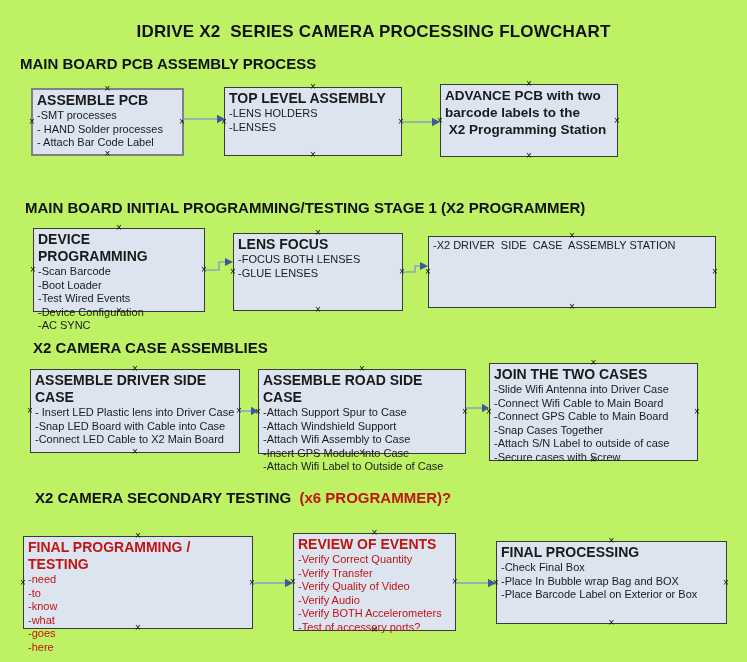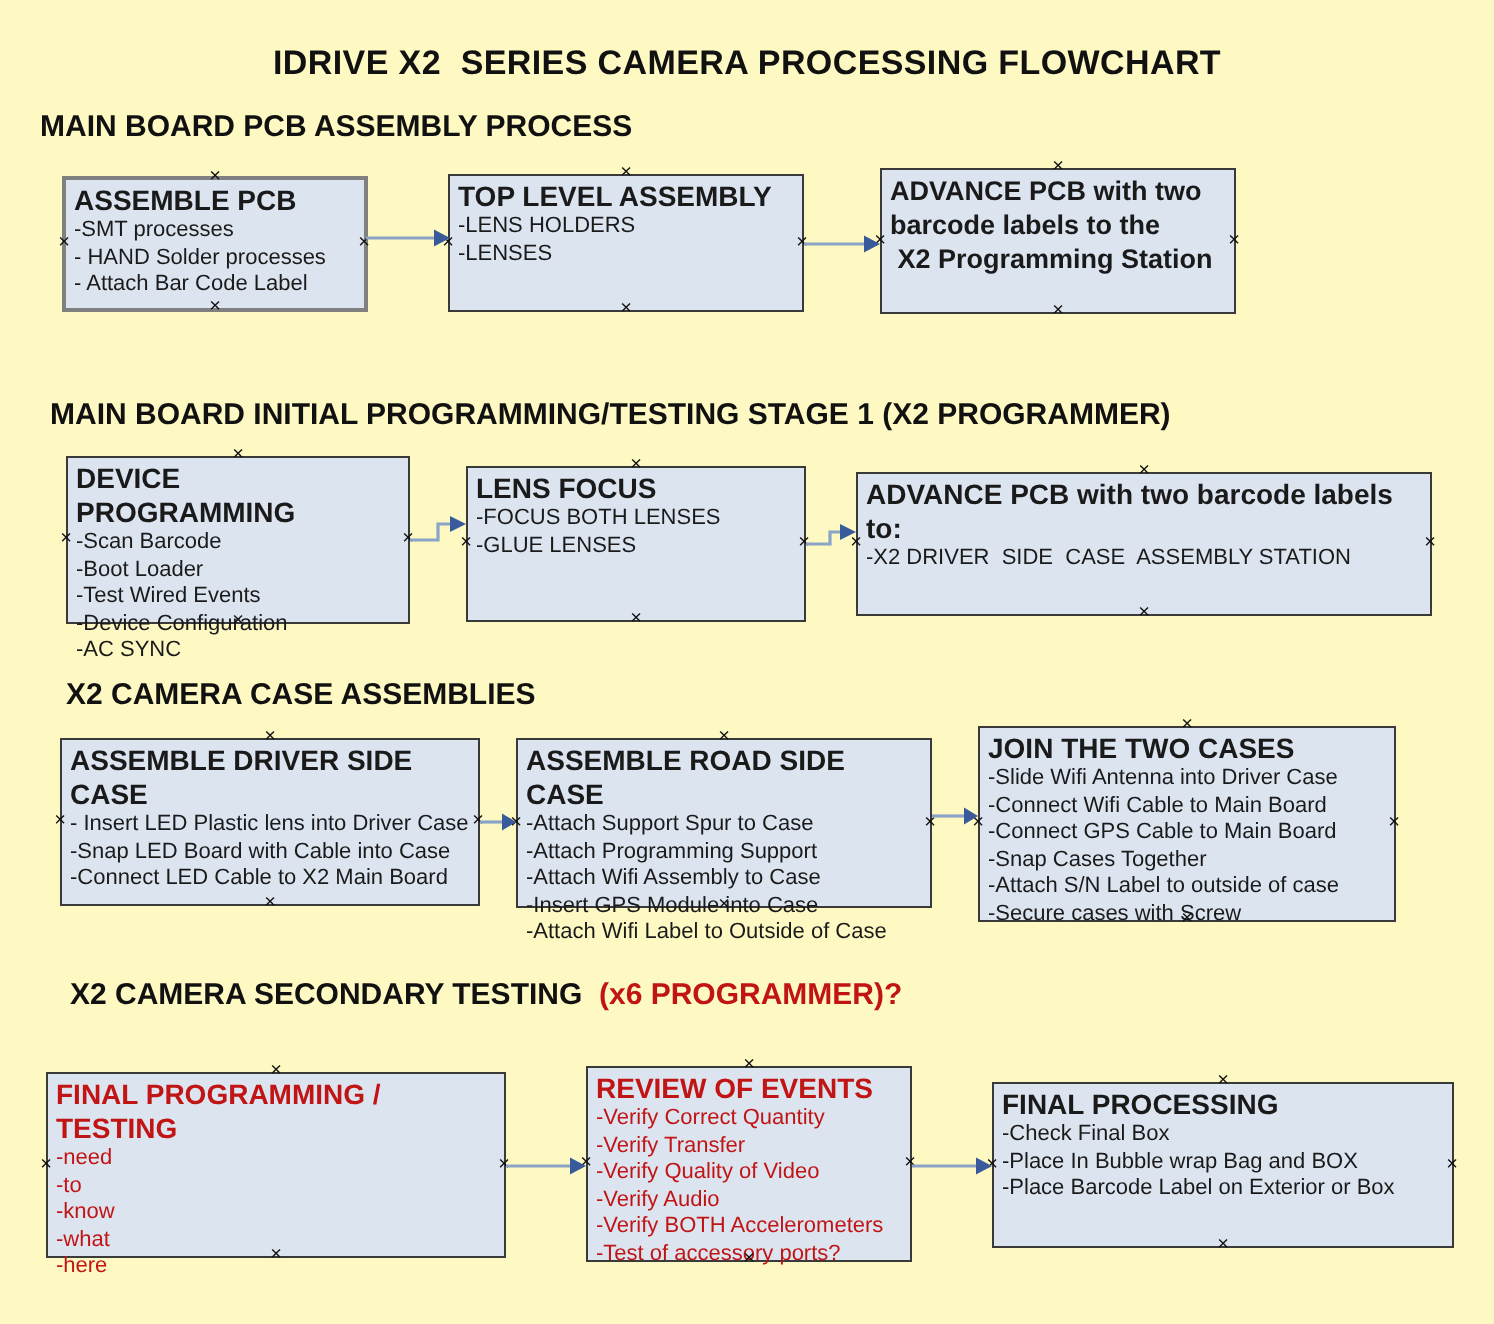--- a/index.html
+++ b/index.html
@@ -1,17 +1,17 @@
 <!DOCTYPE html>
 <html style="--box_fill: #dce4f0; --box_border: #3a3a3a; --arrow_line: #8aa4c8; --arrow_head: #3a5b9b; --red: #c11414;"><head>
 <meta charset="utf-8">
 <style>
   html,body{margin:0;padding:0;background:#ffffff;}
   #canvas{
-    position:relative;width:747px;height:662px;background:#fef9c3;
+    position:relative;width:747px;height:662px;background:#bef264;
     font-family:"Liberation Sans","DejaVu Sans",sans-serif;color:#1a1a1a;
     overflow:hidden;
   }
   .page-title{
     position:absolute;top:22px;left:0;width:747px;text-align:center;
     font-size:17px;font-weight:bold;letter-spacing:.2px;white-space:pre-wrap;color:#111;
   }
   .section-header{
     position:absolute;font-size:15px;font-weight:bold;white-space:pre-wrap;color:#111;
   }
@@ -100,21 +100,20 @@
     <div class="box-title">LENS FOCUS</div>
     <div class="box-item">-FOCUS BOTH LENSES</div>
     <div class="box-item">-GLUE LENSES</div>
   </div>
 
   <div class="box" style="left:428px;top:236px;width:288px;height:72px;">
     <span class="cp cp-n">×</span>
       <span class="cp cp-s">×</span>
       <span class="cp cp-w">×</span>
       <span class="cp cp-e">×</span>
-    <div class="box-title">ADVANCE PCB with two barcode labels to:</div>
     <div class="box-item">-X2 DRIVER  SIDE  CASE  ASSEMBLY STATION</div>
   </div>
 
   <div class="box" style="left:30px;top:369px;width:210px;height:84px;">
     <span class="cp cp-n">×</span>
       <span class="cp cp-s">×</span>
       <span class="cp cp-w">×</span>
       <span class="cp cp-e">×</span>
     <div class="box-title">ASSEMBLE DRIVER SIDE CASE</div>
     <div class="box-item">- Insert LED Plastic lens into Driver Case</div>
@@ -122,21 +121,21 @@
     <div class="box-item">-Connect LED Cable to X2 Main Board</div>
   </div>
 
   <div class="box" style="left:258px;top:369px;width:208px;height:85px;">
     <span class="cp cp-n">×</span>
       <span class="cp cp-s">×</span>
       <span class="cp cp-w">×</span>
       <span class="cp cp-e">×</span>
     <div class="box-title">ASSEMBLE ROAD SIDE CASE</div>
     <div class="box-item">-Attach Support Spur to Case</div>
-    <div class="box-item">-Attach Programming Support</div>
+    <div class="box-item">-Attach Windshield Support</div>
     <div class="box-item">-Attach Wifi Assembly to Case</div>
     <div class="box-item">-Insert GPS Module into Case</div>
     <div class="box-item">-Attach Wifi Label to Outside of Case</div>
   </div>
 
   <div class="box" style="left:489px;top:363px;width:209px;height:98px;">
     <span class="cp cp-n">×</span>
       <span class="cp cp-s">×</span>
       <span class="cp cp-w">×</span>
       <span class="cp cp-e">×</span>
@@ -152,20 +151,21 @@
   <div class="box red-box" style="left:23px;top:536px;width:230px;height:93px;">
     <span class="cp cp-n">×</span>
       <span class="cp cp-s">×</span>
       <span class="cp cp-w">×</span>
       <span class="cp cp-e">×</span>
     <div class="box-title">FINAL PROGRAMMING / TESTING</div>
     <div class="box-item">-need</div>
     <div class="box-item">-to</div>
     <div class="box-item">-know</div>
     <div class="box-item">-what</div>
+    <div class="box-item">-goes</div>
     <div class="box-item">-here</div>
   </div>
 
   <div class="box red-box" style="left:293px;top:533px;width:163px;height:98px;">
     <span class="cp cp-n">×</span>
       <span class="cp cp-s">×</span>
       <span class="cp cp-w">×</span>
       <span class="cp cp-e">×</span>
     <div class="box-title">REVIEW OF EVENTS</div>
     <div class="box-item">-Verify Correct Quantity</div>

